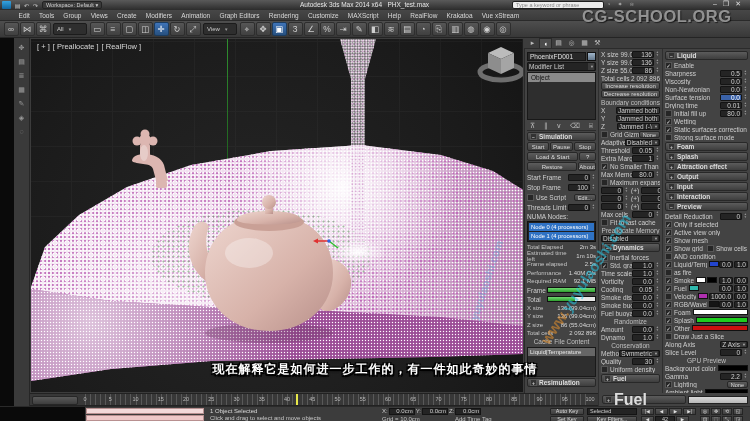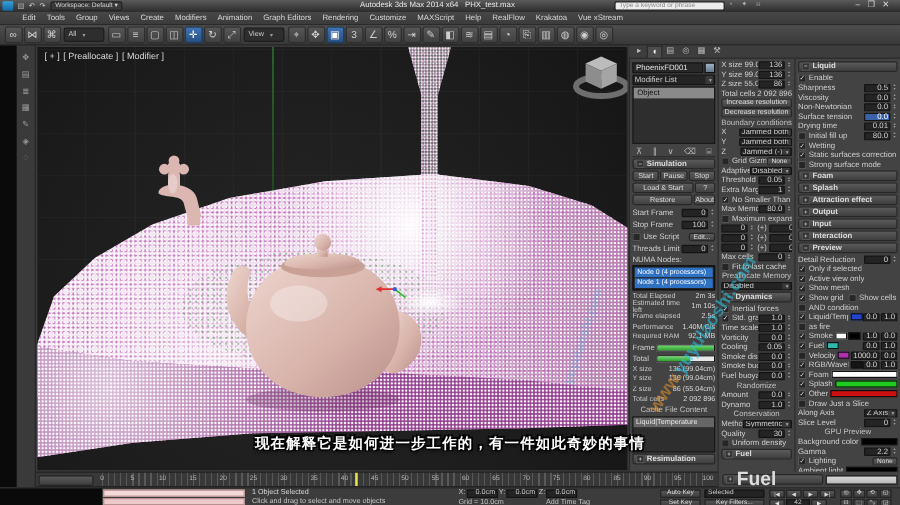--- a/index.html
+++ b/index.html
@@ -219,20 +219,21 @@
       <span class="tb-icon">≋</span>
       <span class="tb-icon">▤</span>
       <span class="tb-icon">◔</span>
       <span class="tb-icon">⎘</span>
       <span class="tb-icon">▥</span>
       <span class="tb-icon">◍</span>
       <span class="tb-icon">◉</span>
       <span class="tb-icon">◎</span>
     </div>
 
+  <div id="wm-cg">CG-SCHOOL.ORG</div>
   <div id="wm-yy"><span class="o">www.</span><span class="c">yuyulaoshi.com</span></div>
   <div id="wm-yy2"><span>yuyulaoshi.com</span></div>
   <div id="subtitle">现在解释它是如何进一步工作的，有一件如此奇妙的事情</div>
 
   <div id="leftblack"></div>
   <div id="leftstrip">
       <span class="ls-icon">✥</span>
       <span class="ls-icon">▤</span>
       <span class="ls-icon">≣</span>
       <span class="ls-icon">▦</span>
@@ -298,21 +299,21 @@
     <div id="viewcube">
       <svg width="54" height="46" viewBox="0 0 54 46">
         <ellipse cx="27" cy="31" rx="21" ry="8" fill="none" stroke="#6e6e6e" stroke-width="5"></ellipse>
         <polygon points="27,6 40,12 27,18 14,12" fill="#bcbcbc"></polygon>
         <polygon points="14,12 27,18 27,33 14,27" fill="#8d8d8d"></polygon>
         <polygon points="27,18 40,12 40,27 27,33" fill="#a5a5a5"></polygon>
       </svg>
     </div>
 
     <div id="vp-label">
-      <span>[ + ]</span><span>[ Preallocate ]</span><span>[ Modifier ]</span>
+      <span>[ + ]</span><span>[ Preallocate ]</span><span>[ RealFlow ]</span>
     </div>
   </div>
 
   <div id="panel-tabs">
       <span class="ptab">▸</span>
       <span class="ptab active">◖</span>
       <span class="ptab">▤</span>
       <span class="ptab">◎</span>
       <span class="ptab">▦</span>
       <span class="ptab">⚒</span>

